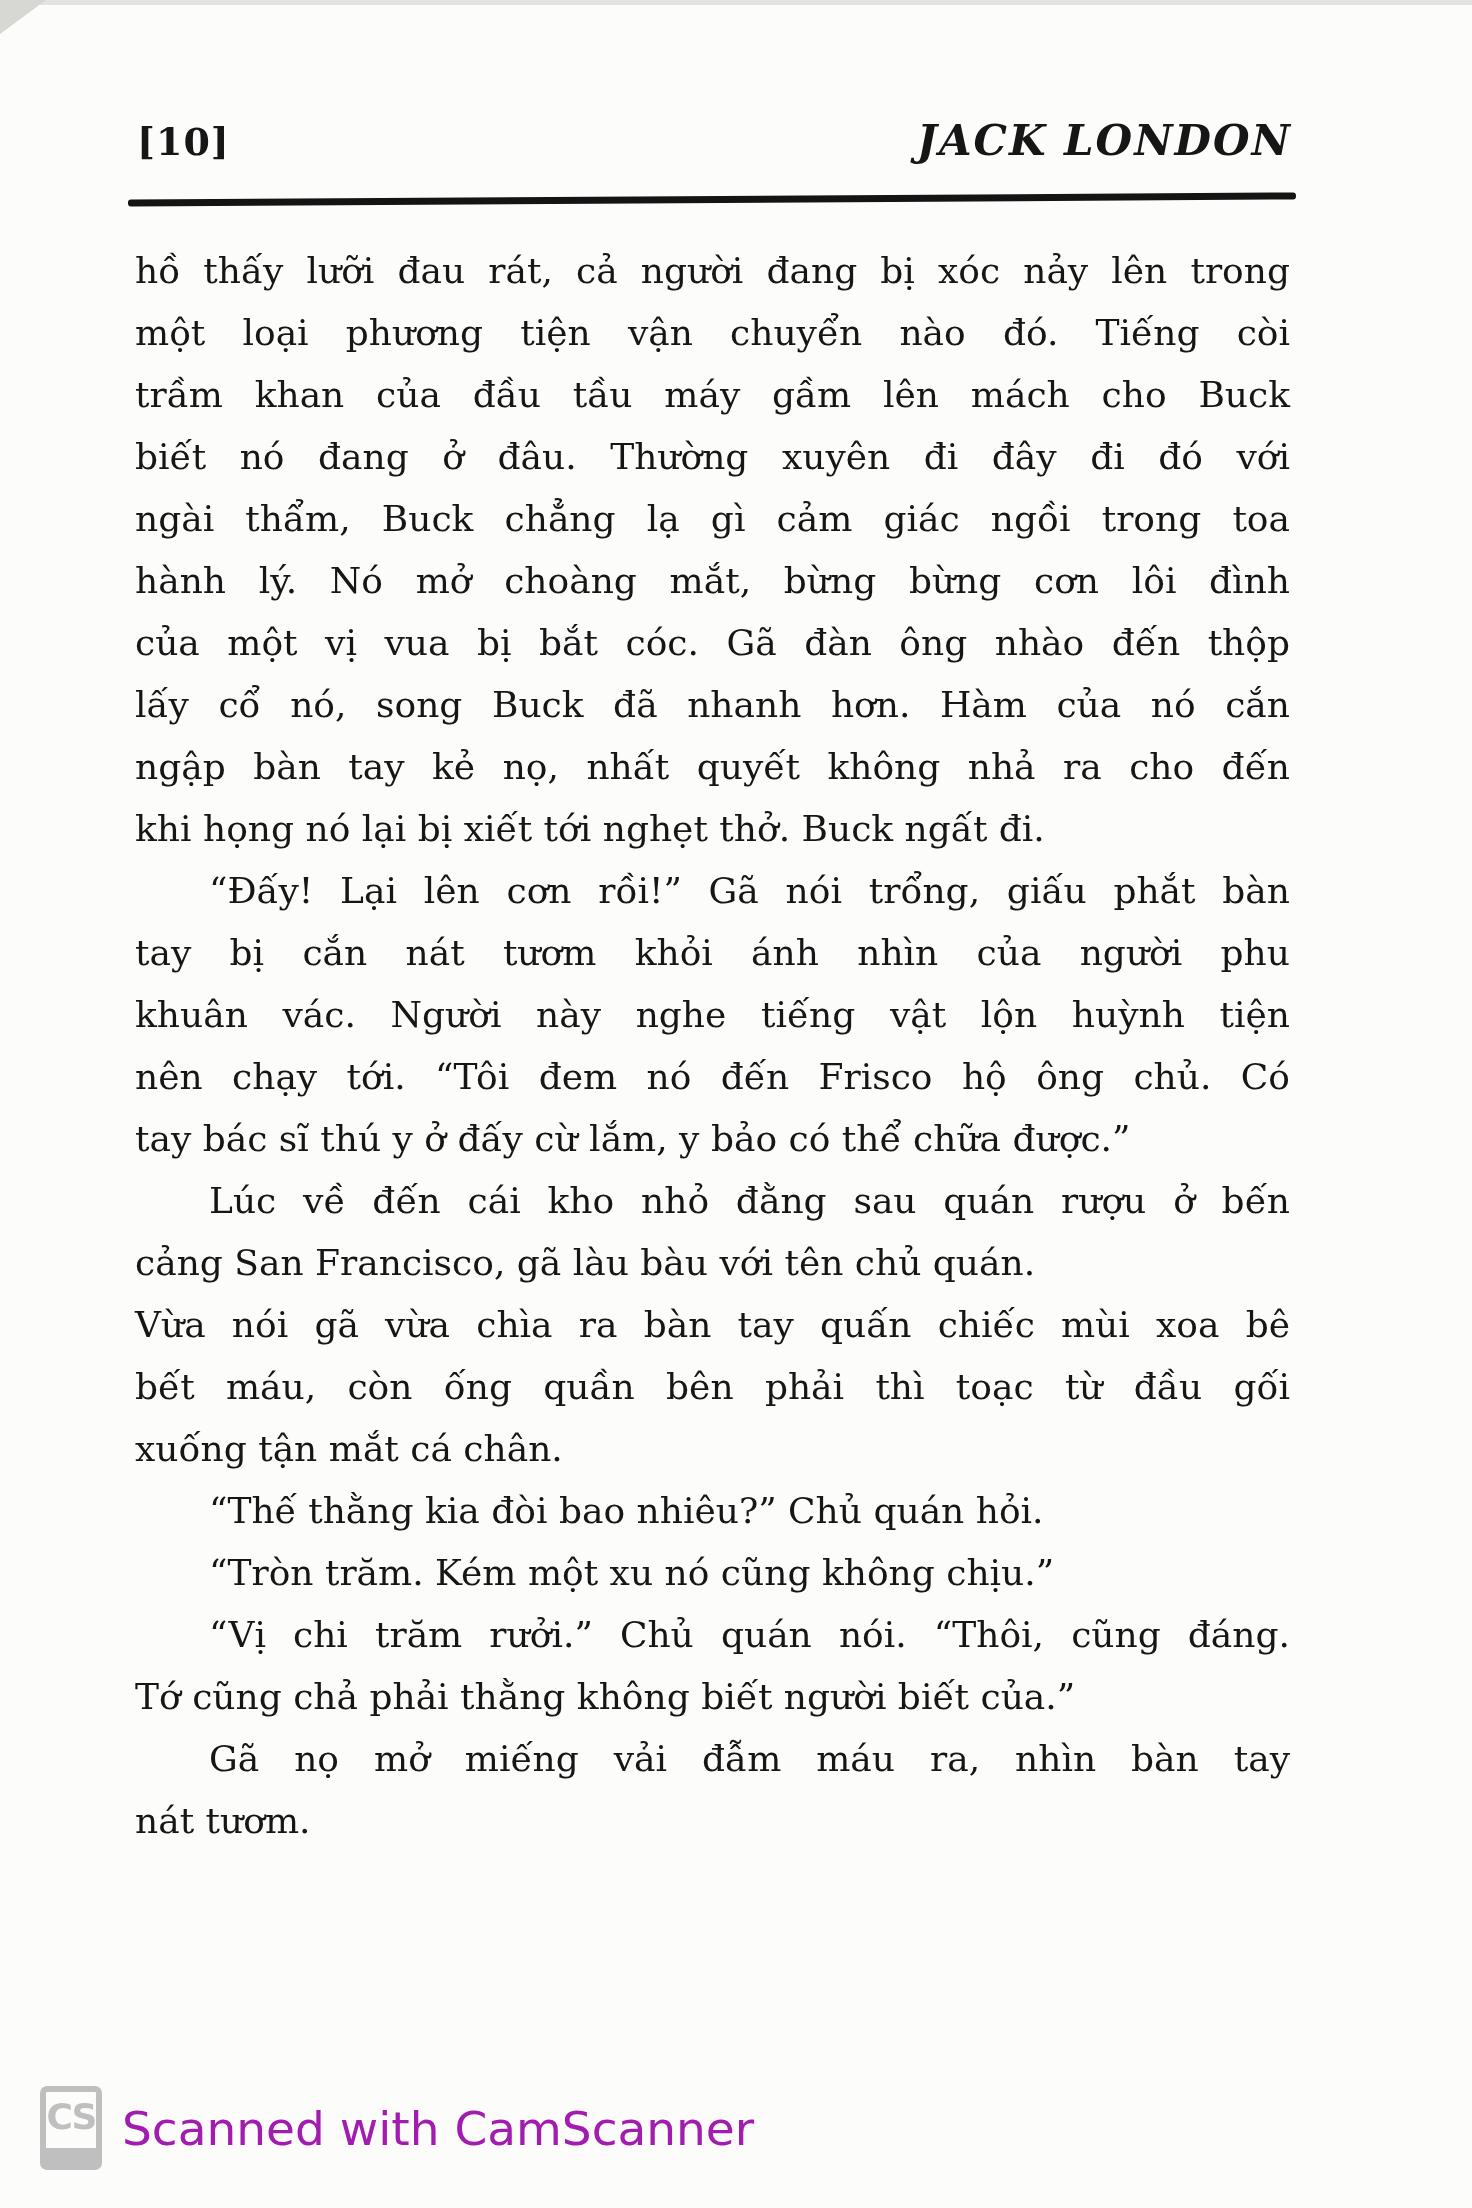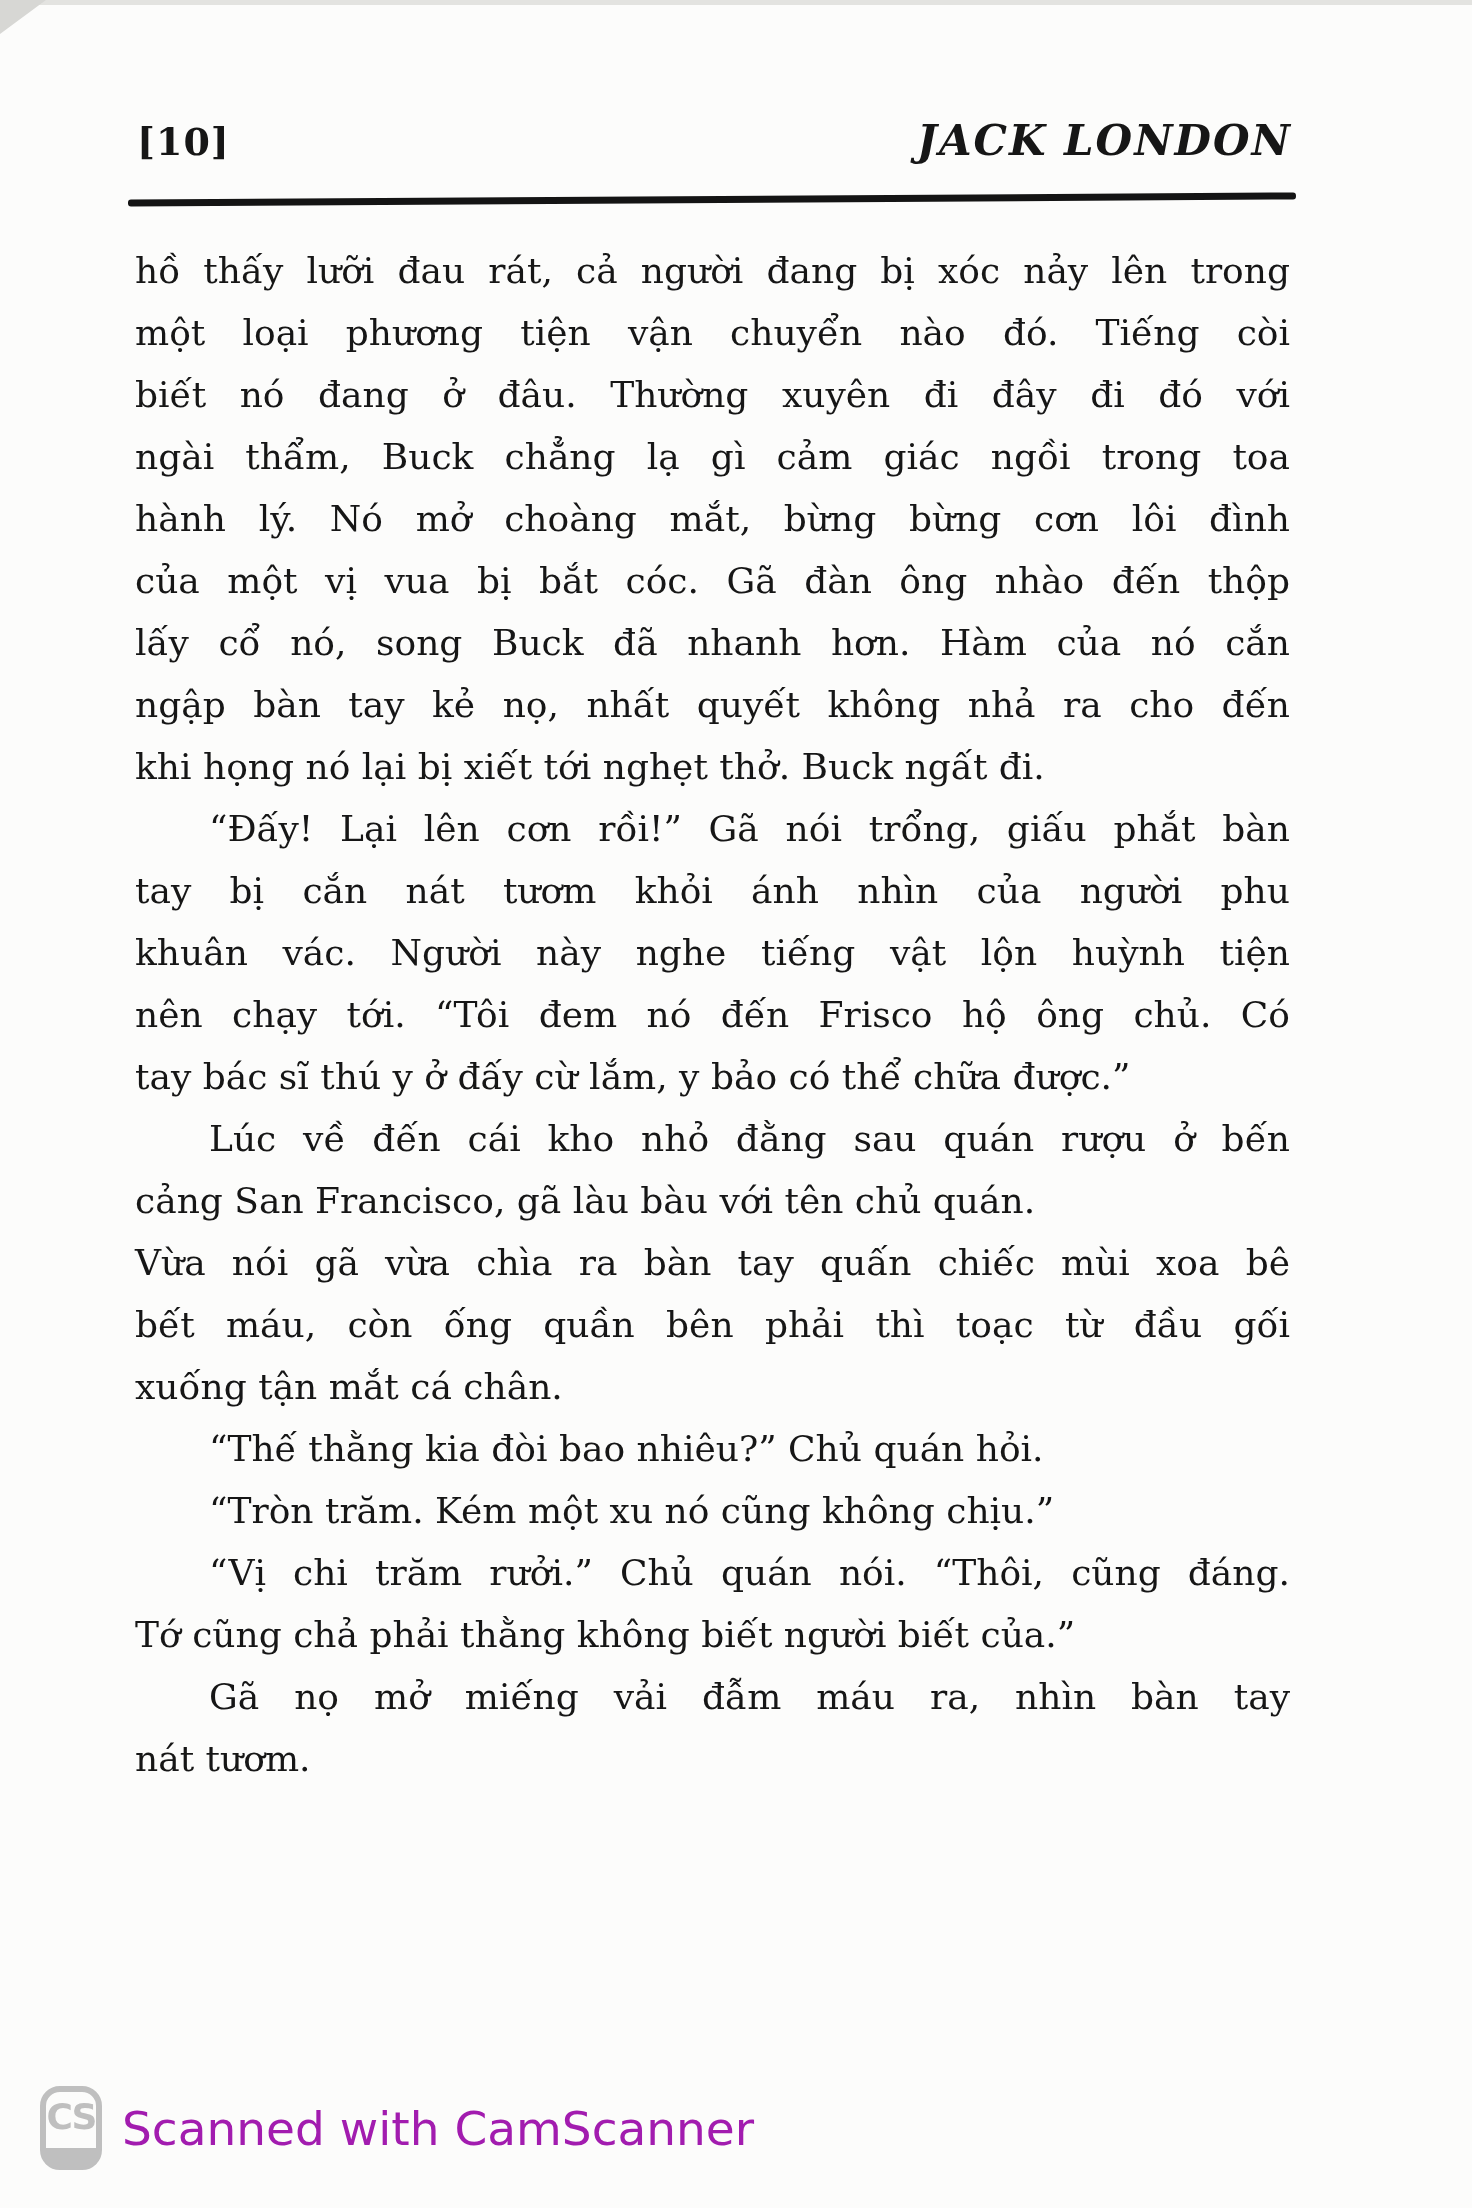--- a/index.html
+++ b/index.html
@@ -47,21 +47,21 @@
   .line{display:block;white-space:normal;}
   .line.j{text-align:justify;text-align-last:justify;text-justify:inter-word;}
   .line.ind{padding-left:74px;}
 
   .scan-footer{
     position:absolute;left:40px;top:2086px;
     display:flex;align-items:center;gap:20px;
   }
   .cs-logo{
     position:relative;width:62px;height:84px;box-sizing:border-box;
-    border:6px solid #bfbfbf;border-radius:20px;background:#fcfcfb;
+    border:6px solid #bfbfbf;border-radius:7px;background:#fcfcfb;
   }
   .cs-text{
     position:absolute;top:4px;left:0;right:0;text-align:center;
     font-family:"DejaVu Sans", sans-serif;font-weight:bold;font-size:36px;
     color:#bfbfbf;letter-spacing:-2px;
   }
   .cs-band{
     position:absolute;left:-1px;right:-1px;bottom:-1px;height:17px;
     background:#bfbfbf;border-radius:0 0 4px 4px;
   }
@@ -80,20 +80,21 @@
   <header class="page-header">
     <span class="page-num">[10]</span>
     <span class="running-title">JACK LONDON</span>
   </header>
   <div class="rule"></div>
 
   <main class="body-text">
     <p class="para">
       <span class="line j">hồ thấy lưỡi đau rát, cả người đang bị xóc nảy lên trong</span>
       <span class="line j">một loại phương tiện vận chuyển nào đó. Tiếng còi</span>
+      <span class="line j">trầm khan của đầu tầu máy gầm lên mách cho Buck</span>
       <span class="line j">biết nó đang ở đâu. Thường xuyên đi đây đi đó với</span>
       <span class="line j">ngài thẩm, Buck chẳng lạ gì cảm giác ngồi trong toa</span>
       <span class="line j">hành lý. Nó mở choàng mắt, bừng bừng cơn lôi đình</span>
       <span class="line j">của một vị vua bị bắt cóc. Gã đàn ông nhào đến thộp</span>
       <span class="line j">lấy cổ nó, song Buck đã nhanh hơn. Hàm của nó cắn</span>
       <span class="line j">ngập bàn tay kẻ nọ, nhất quyết không nhả ra cho đến</span>
       <span class="line">khi họng nó lại bị xiết tới nghẹt thở. Buck ngất đi.</span>
     </p>
     <p class="para">
       <span class="line j ind">“Đấy! Lại lên cơn rồi!” Gã nói trổng, giấu phắt bàn</span>

